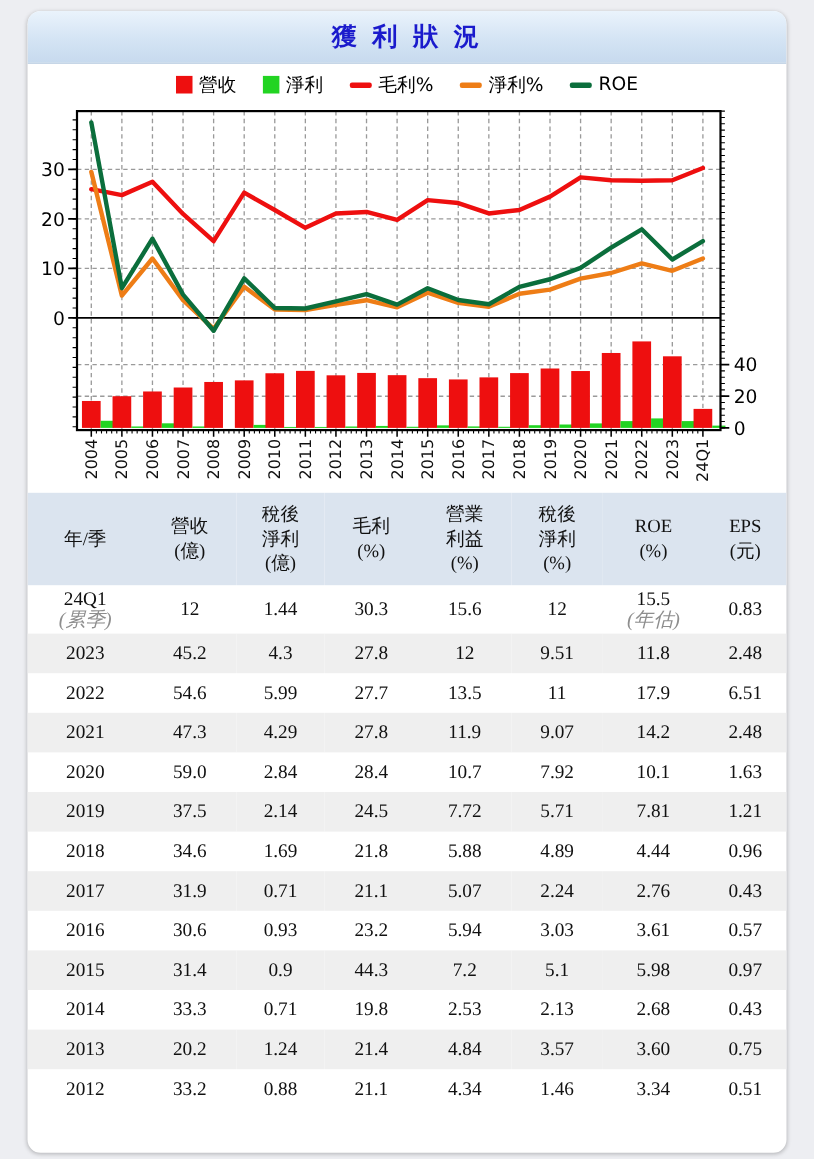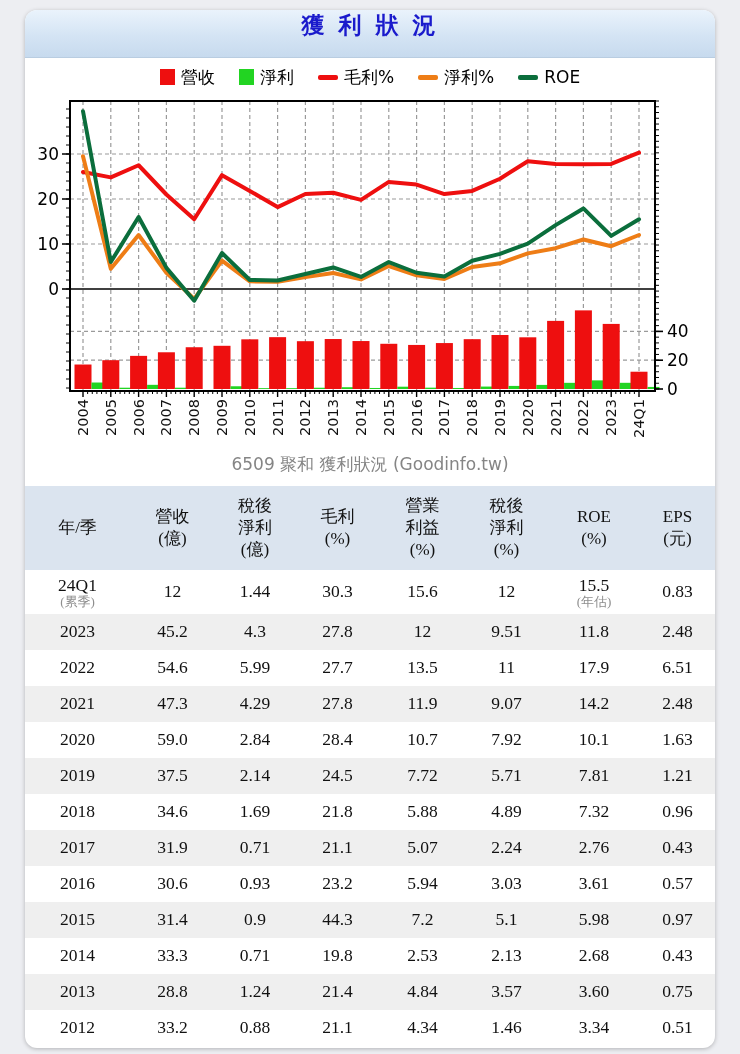--- a/index.html
+++ b/index.html
@@ -11,21 +11,21 @@
   .card{
     position:absolute;left:25px;top:10px;width:690px;height:1038px;
     background:#ffffff;border-radius:12px;
     box-shadow:0 1px 4px rgba(0,0,0,.25);
     overflow:hidden;
   }
   .titlebar{
     height:47px;
     background:linear-gradient(#eaf3fc 0%,#d4e4f4 55%,#c7daee 100%);
     border-bottom:1px solid #b9cde1;
-    display:flex;justify-content:center;
+    display:flex;align-items:center;justify-content:center;
   }
   .title{
     font-family:"DejaVu Sans",sans-serif;
     font-size:23px;font-weight:bold;color:#1a1acc;letter-spacing:3px;
   }
   .legend{
     height:38px;display:flex;align-items:center;justify-content:center;
     gap:24px;font-size:17px;color:#000;
     font-family:"DejaVu Sans",sans-serif;
   }
@@ -45,21 +45,21 @@
     background:#dbe4ef;height:84px;padding:0;
     font-weight:normal;font-size:17px;line-height:1.3;color:#111;
     white-space:pre-line;vertical-align:middle;text-align:center;
   }
   tbody td{
     text-align:center;vertical-align:middle;
     font-size:17.5px;color:#111;height:36px;padding:0;
   }
   tbody tr:nth-child(even){background:#efefef;}
   tbody tr.tall td{height:44px;}
-  .note{display:block;font-size:13px;color:#8e8e8e;line-height:1.05;}
+  .note{display:block;font-size:18px;color:#8e8e8e;line-height:1.05;font-style:italic;}
   .val{display:block;line-height:1.1;}
 </style>
 </head>
 <body>
 
 <div class="card">
   <div class="titlebar">
     <span class="title">獲 利 狀 況</span>
   </div>
   <div class="legend" id="legend">
@@ -392,21 +392,20 @@
         <line x1="590.8333333333334" y1="295" x2="590.8333333333334" y2="298" stroke="#000" stroke-width="1"></line>
         <line x1="595.4666666666667" y1="295" x2="595.4666666666667" y2="298" stroke="#000" stroke-width="1"></line>
         <line x1="600.1" y1="295" x2="600.1" y2="298" stroke="#000" stroke-width="1"></line>
         <line x1="604.7333333333333" y1="295" x2="604.7333333333333" y2="298" stroke="#000" stroke-width="1"></line>
         <line x1="609.3666666666667" y1="295" x2="609.3666666666667" y2="298" stroke="#000" stroke-width="1"></line>
         <text x="591.2" y="303" text-anchor="end" font-size="14.5" font-family="DejaVu Sans, sans-serif" fill="#111" transform="rotate(-90 591.2 303)">2023</text>
         <line x1="614" y1="295" x2="614" y2="301" stroke="#000" stroke-width="1.4"></line>
         <text x="619" y="303" text-anchor="end" font-size="14.5" font-family="DejaVu Sans, sans-serif" fill="#111" transform="rotate(-90 619 303)">24Q1</text>
       </svg>
   </div>
-  <div class="caption">6509 聚和 獲利狀況 (Goodinfo.tw)</div>
   <table id="datatable">
     <colgroup id="cols">
         <col style="width: 105px;">
         <col style="width: 85px;">
         <col style="width: 80px;">
         <col style="width: 85px;">
         <col style="width: 85px;">
         <col style="width: 83px;">
         <col style="width: 92px;">
         <col style="width: 75px;">
@@ -605,21 +604,21 @@
           <td>
             <span class="val">21.8</span>
           </td>
           <td>
             <span class="val">5.88</span>
           </td>
           <td>
             <span class="val">4.89</span>
           </td>
           <td>
-            <span class="val">7.32</span>
+            <span class="val">4.44</span>
           </td>
           <td>
             <span class="val">0.96</span>
           </td>
         </tr>
         <tr>
           <td>
             <span class="val">2017</span>
           </td>
           <td>
@@ -720,21 +719,21 @@
           </td>
           <td>
             <span class="val">0.43</span>
           </td>
         </tr>
         <tr>
           <td>
             <span class="val">2013</span>
           </td>
           <td>
-            <span class="val">28.8</span>
+            <span class="val">20.2</span>
           </td>
           <td>
             <span class="val">1.24</span>
           </td>
           <td>
             <span class="val">21.4</span>
           </td>
           <td>
             <span class="val">4.84</span>
           </td>

